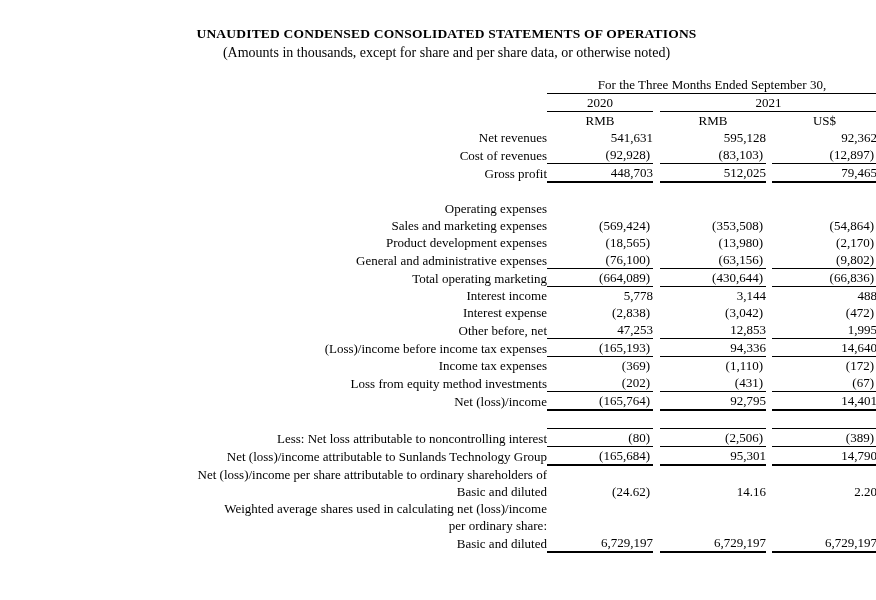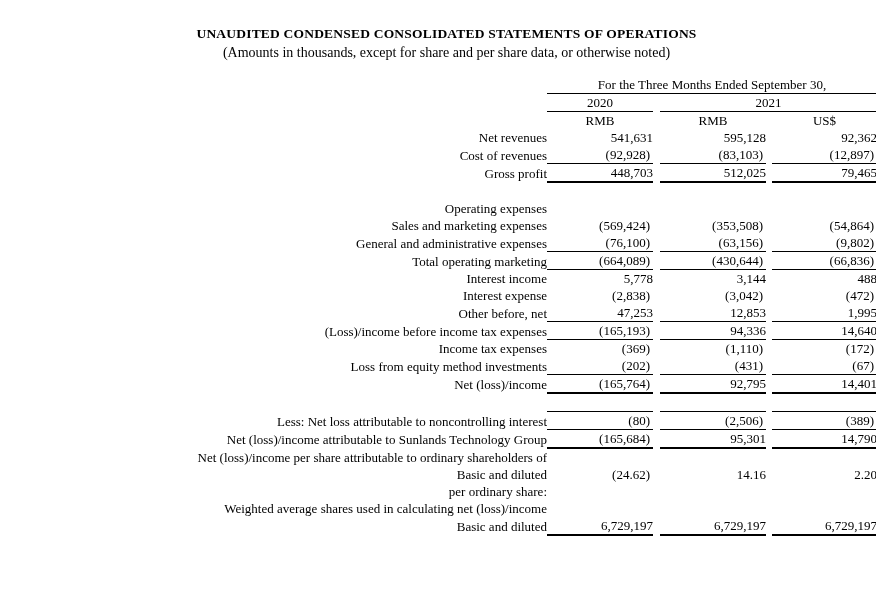--- a/index.html
+++ b/index.html
@@ -136,20 +136,28 @@
         </tr>
         <tr>
           <td class="label i3">Sales and marketing expenses</td>
           <td class="num paren">(569,424)</td>
           <td class="gap"></td>
           <td class="num paren">(353,508)</td>
           <td class="gap"></td>
           <td class="num paren">(54,864)</td>
         </tr>
         <tr>
+          <td class="label i3">Product development expenses</td>
+          <td class="num paren">(18,565)</td>
+          <td class="gap"></td>
+          <td class="num paren">(13,980)</td>
+          <td class="gap"></td>
+          <td class="num paren">(2,170)</td>
+        </tr>
+        <tr>
           <td class="label i3">General and administrative expenses</td>
           <td class="num rb paren">(76,100)</td>
           <td class="gap"></td>
           <td class="num rb paren">(63,156)</td>
           <td class="gap"></td>
           <td class="num rb paren">(9,802)</td>
         </tr>
         <tr>
           <td class="label">Total operating marketing</td>
           <td class="num rb paren">(664,089)</td>
@@ -248,29 +256,29 @@
         </tr>
         <tr>
           <td class="label i3">Basic and diluted</td>
           <td class="num paren">(24.62)</td>
           <td class="gap"></td>
           <td class="num">14.16</td>
           <td class="gap"></td>
           <td class="num">2.20</td>
         </tr>
         <tr>
+          <td class="label">Weighted average shares used in calculating net (loss)/income</td>
+          <td class="num"></td>
+          <td class="gap"></td>
+          <td class="num"></td>
+          <td class="gap"></td>
+          <td class="num"></td>
+        </tr>
+        <tr>
           <td class="label i2">per ordinary share:</td>
-          <td class="num"></td>
-          <td class="gap"></td>
-          <td class="num"></td>
-          <td class="gap"></td>
-          <td class="num"></td>
-        </tr>
-        <tr>
-          <td class="label">Weighted average shares used in calculating net (loss)/income</td>
           <td class="num"></td>
           <td class="gap"></td>
           <td class="num"></td>
           <td class="gap"></td>
           <td class="num"></td>
         </tr>
         <tr>
           <td class="label i3">Basic and diluted</td>
           <td class="num rbt">6,729,197</td>
           <td class="gap"></td>

